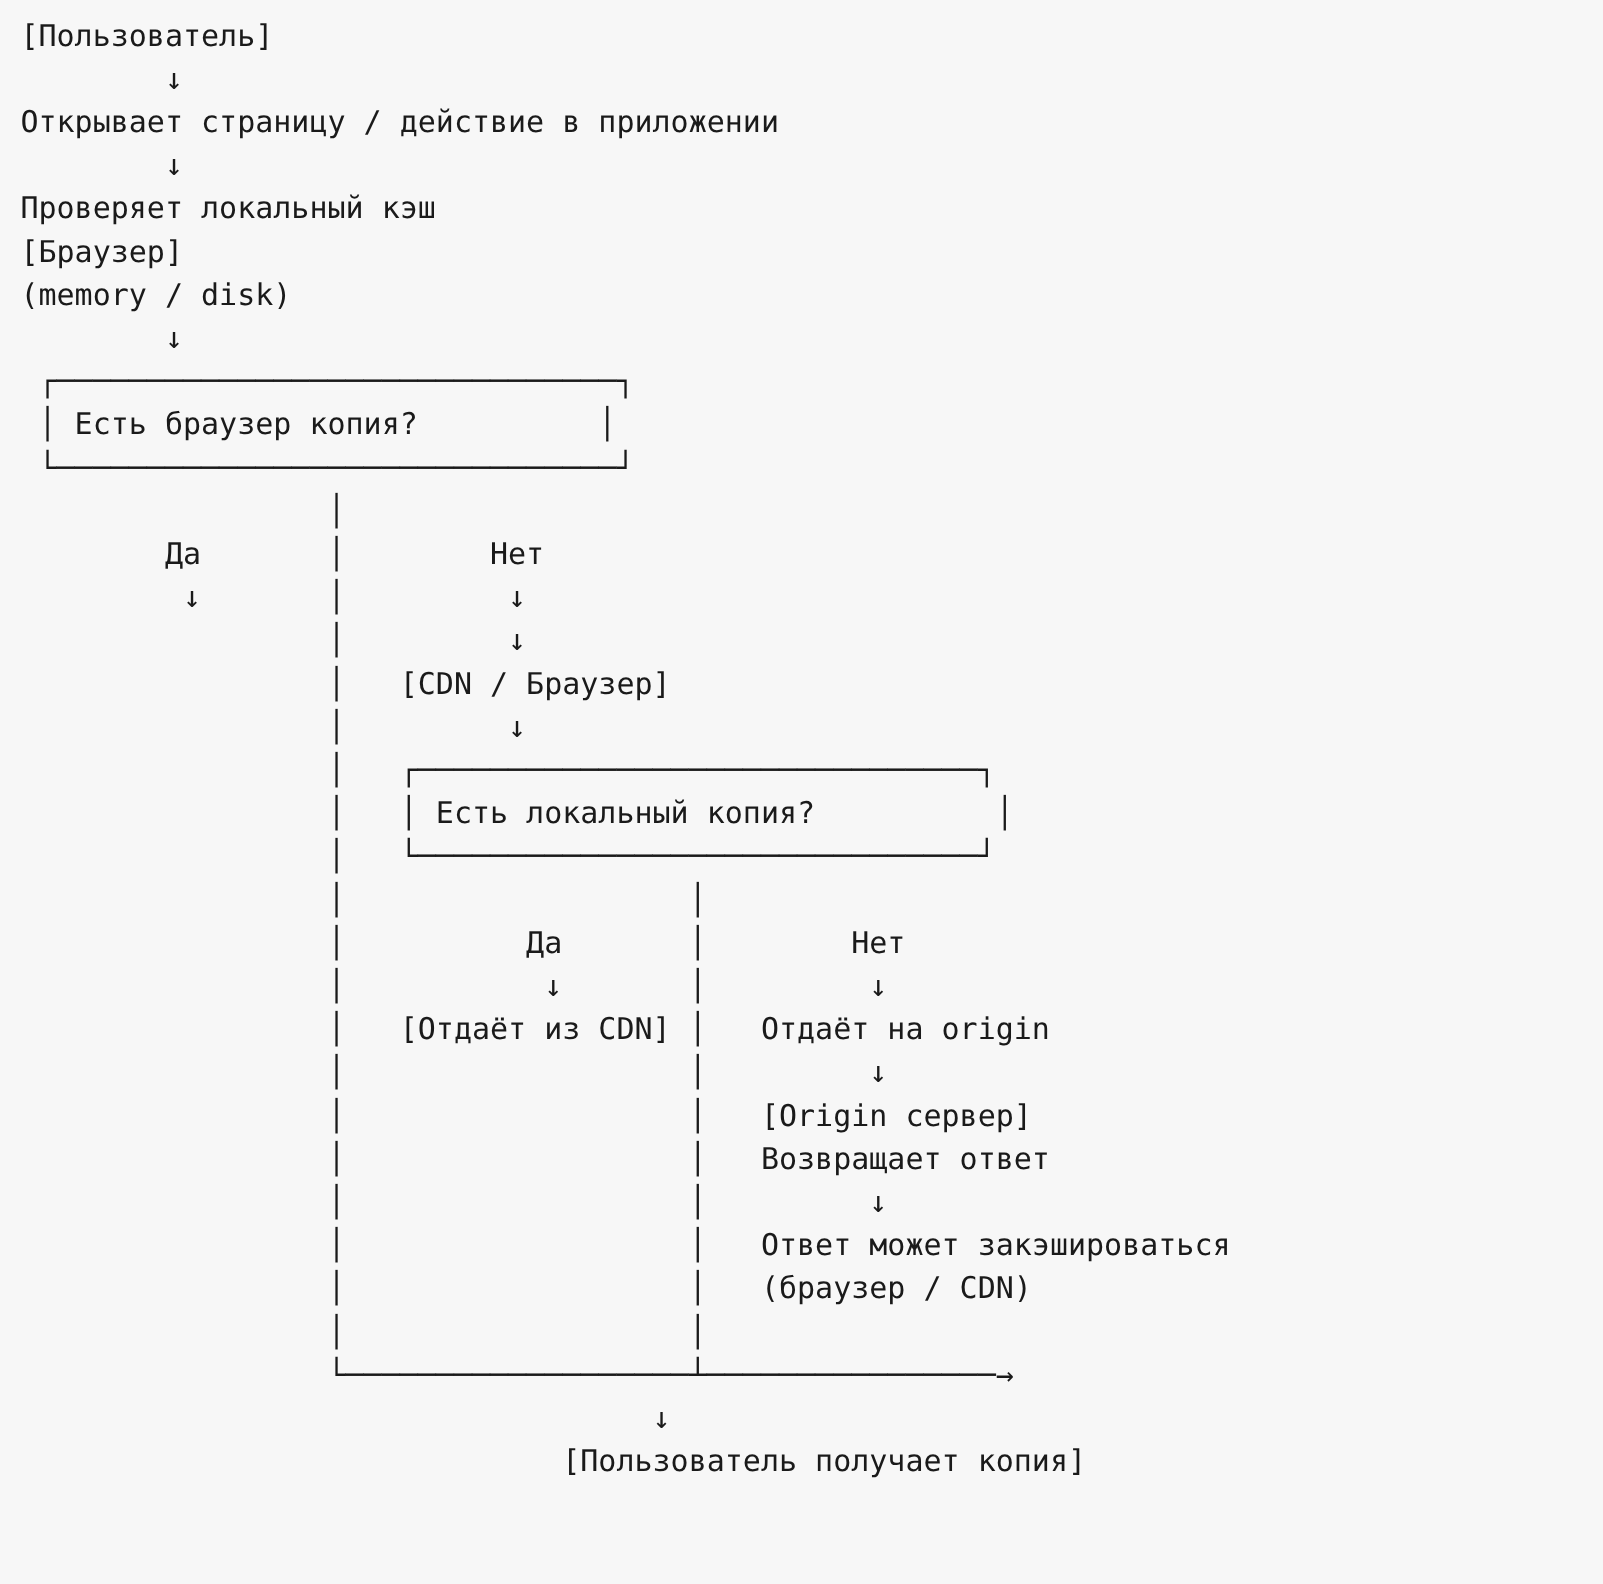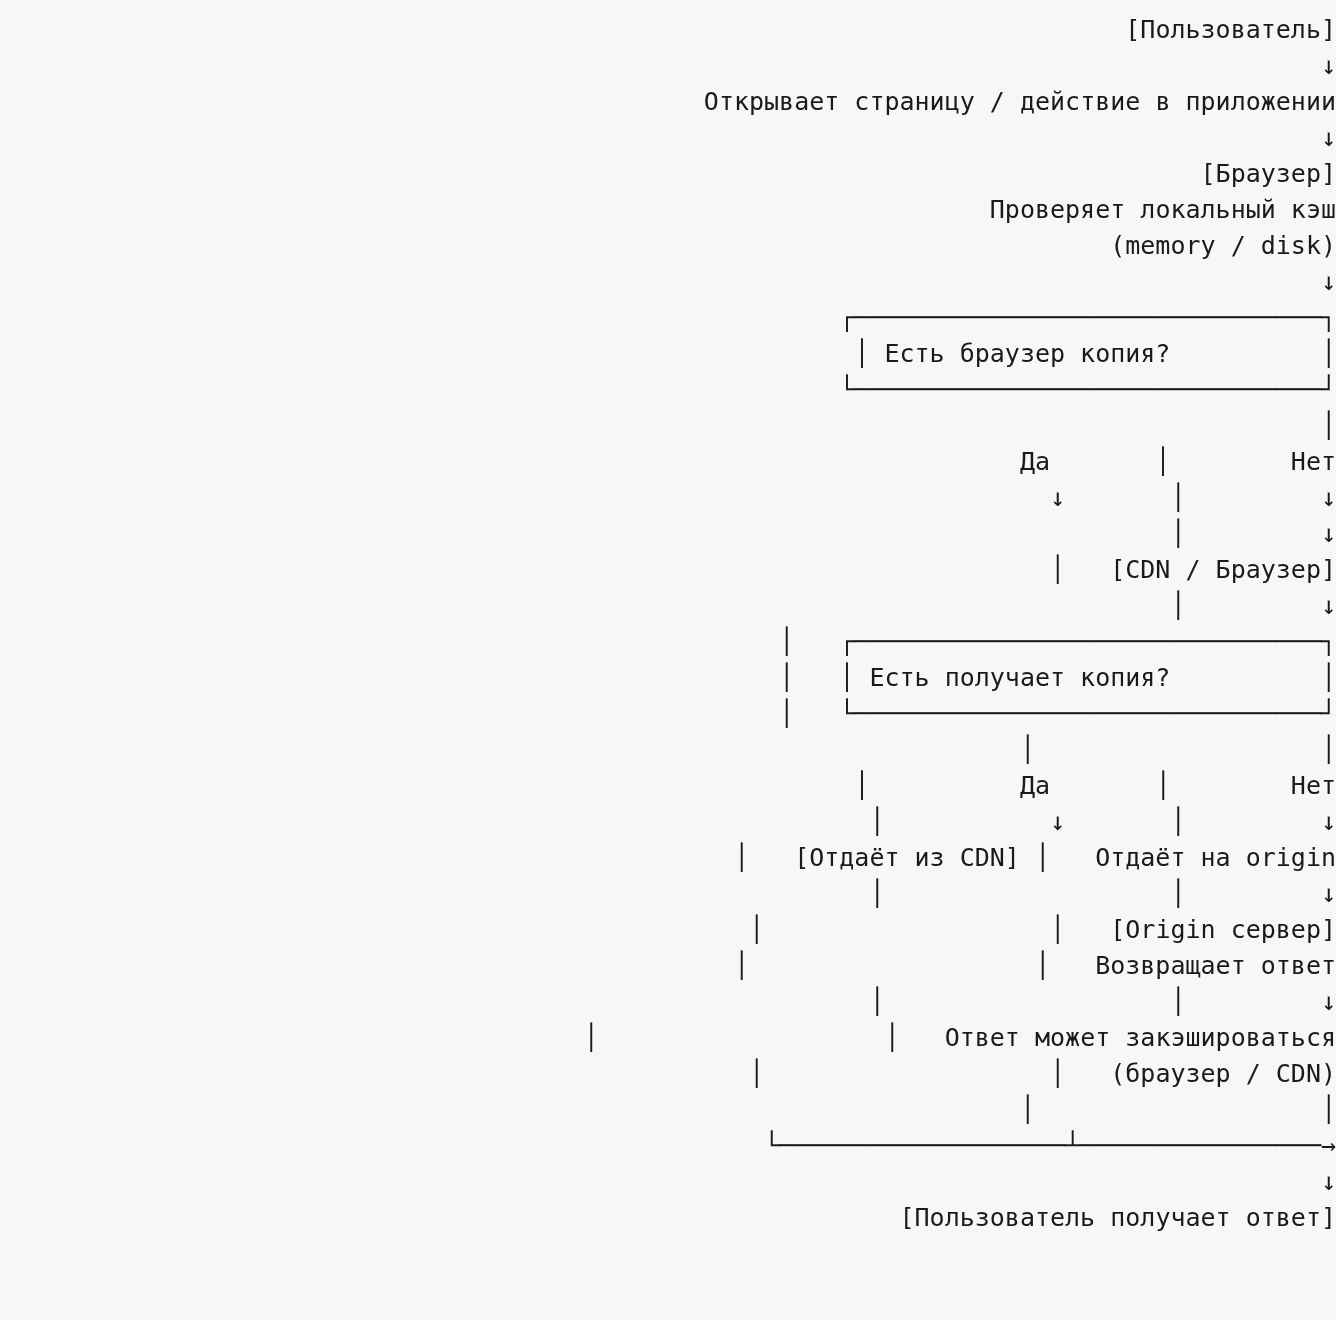--- a/index.html
+++ b/index.html
@@ -14,58 +14,57 @@
   }
   .diagram {
     box-sizing: border-box;
     padding: 12px 0 0 17px;
     font-family: "DejaVu Sans Mono", "Liberation Mono", monospace;
     font-size: 25px;
     line-height: 36px;
     font-weight: 400;
     color: #1a1a1a;
     font-variant-ligatures: none;
-    text-align: right;
   }
   .line {
     white-space: pre;
     height: 36px;
   }
 </style>
 </head>
 <body>
 
 <div class="diagram">
   <div class="line">[Пользователь]</div>
   <div class="line">        ↓</div>
   <div class="line">Открывает страницу / действие в приложении</div>
   <div class="line">        ↓</div>
+  <div class="line">Проверяет локальный кэш</div>
   <div class="line">[Браузер]</div>
-  <div class="line">Проверяет локальный кэш</div>
   <div class="line">(memory / disk)</div>
   <div class="line">        ↓</div>
   <div class="line"> ┌───────────────────────────────┐</div>
   <div class="line"> │ Есть браузер копия?          │</div>
   <div class="line"> └───────────────────────────────┘</div>
   <div class="line">                 │</div>
   <div class="line">        Да       │        Нет</div>
   <div class="line">         ↓       │         ↓</div>
   <div class="line">                 │         ↓</div>
   <div class="line">                 │   [CDN / Браузер]</div>
   <div class="line">                 │         ↓</div>
   <div class="line">                 │   ┌───────────────────────────────┐</div>
-  <div class="line">                 │   │ Есть получает копия?          │</div>
+  <div class="line">                 │   │ Есть локальный копия?          │</div>
   <div class="line">                 │   └───────────────────────────────┘</div>
   <div class="line">                 │                   │</div>
   <div class="line">                 │          Да       │        Нет</div>
   <div class="line">                 │           ↓       │         ↓</div>
   <div class="line">                 │   [Отдаёт из CDN] │   Отдаёт на origin</div>
   <div class="line">                 │                   │         ↓</div>
   <div class="line">                 │                   │   [Origin сервер]</div>
   <div class="line">                 │                   │   Возвращает ответ</div>
   <div class="line">                 │                   │         ↓</div>
   <div class="line">                 │                   │   Ответ может закэшироваться</div>
   <div class="line">                 │                   │   (браузер / CDN)</div>
   <div class="line">                 │                   │</div>
   <div class="line">                 └───────────────────┴────────────────→</div>
   <div class="line">                                   ↓</div>
-  <div class="line">                              [Пользователь получает ответ]</div>
+  <div class="line">                              [Пользователь получает копия]</div>
 </div>
 
 </body></html>

